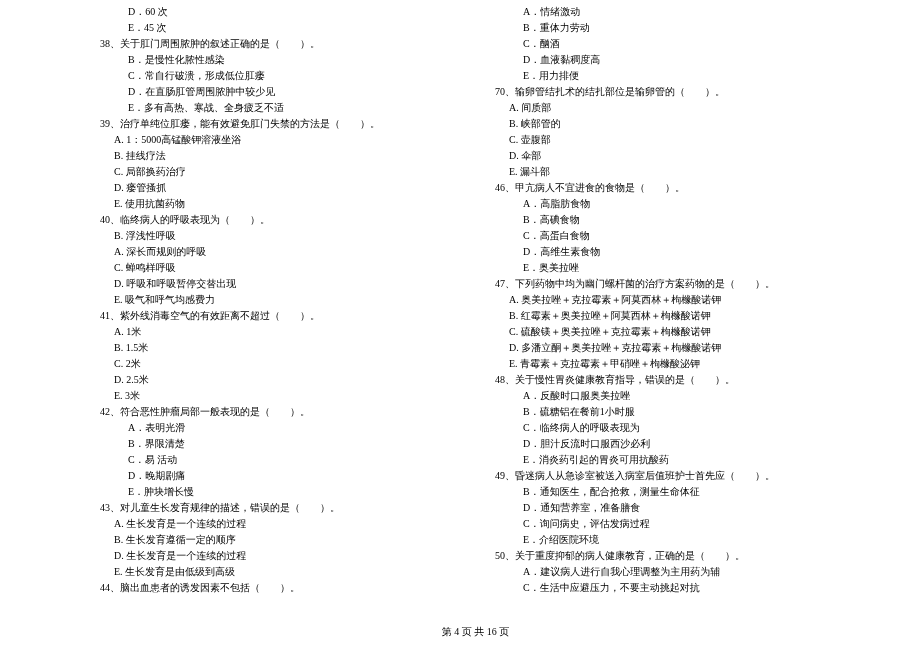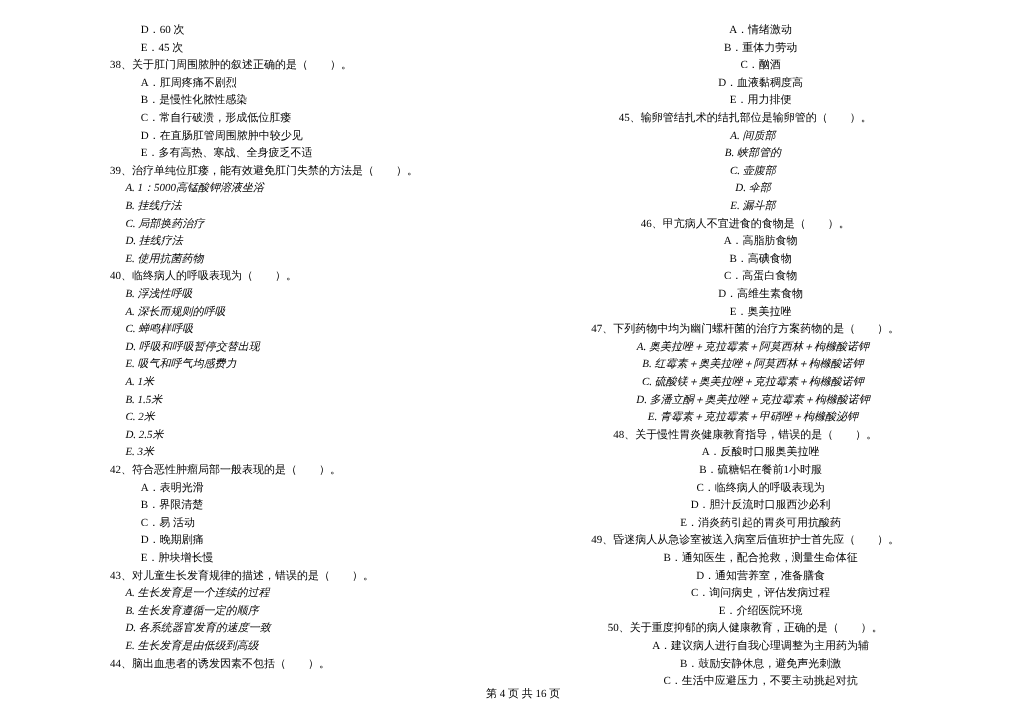--- a/index.html
+++ b/index.html
@@ -12,104 +12,102 @@
       height: 650px;
       background: #fff;
       font-family: "SimSun", "宋体", serif;
       font-size: 10px;
       color: #000;
       line-height: 1.6;
       position: relative;
     }
     .page-content {
       display: flex;
-      padding: 20px 60px 0 100px;
+      padding: 4px 60px 0 100px;
     }
     .column {
       flex: 1;
     }
     .column-left {
       padding-right: 20px;
     }
     .column-right {
       padding-left: 10px;
-      text-align: center;
     }
     .option-line {
       padding-left: 28px;
       white-space: nowrap;
     }
     .question-line {
       padding-left: 0;
       white-space: nowrap;
     }
     .sub-option-line {
       padding-left: 14px;
       white-space: nowrap;
-      font-style: italic;
     }
     .footer {
       position: absolute;
       bottom: 10px;
       width: 100%;
       text-align: center;
       font-size: 10px;
       padding-left: 31px;
     }
   </style>
 </head>
 <body>
 
 <div class="page-content">
   <div class="column column-left" id="left-col">
       <div class="option-line">D．60 次</div>
       <div class="option-line">E．45 次</div>
       <div class="question-line">38、关于肛门周围脓肿的叙述正确的是（　　）。</div>
-      <div class="option-line">A．肛周疼痛不剧烈</div>
       <div class="option-line">B．是慢性化脓性感染</div>
       <div class="option-line">C．常自行破溃，形成低位肛瘘</div>
       <div class="option-line">D．在直肠肛管周围脓肿中较少见</div>
       <div class="option-line">E．多有高热、寒战、全身疲乏不适</div>
       <div class="question-line">39、治疗单纯位肛瘘，能有效避免肛门失禁的方法是（　　）。</div>
       <div class="sub-option-line">A. 1：5000高锰酸钾溶液坐浴</div>
       <div class="sub-option-line">B. 挂线疗法</div>
       <div class="sub-option-line">C. 局部换药治疗</div>
-      <div class="sub-option-line">D. 挂线疗法</div>
+      <div class="sub-option-line">D. 瘘管搔抓</div>
       <div class="sub-option-line">E. 使用抗菌药物</div>
       <div class="question-line">40、临终病人的呼吸表现为（　　）。</div>
       <div class="sub-option-line">B. 浮浅性呼吸</div>
       <div class="sub-option-line">A. 深长而规则的呼吸</div>
       <div class="sub-option-line">C. 蝉鸣样呼吸</div>
       <div class="sub-option-line">D. 呼吸和呼吸暂停交替出现</div>
       <div class="sub-option-line">E. 吸气和呼气均感费力</div>
+      <div class="question-line">41、紫外线消毒空气的有效距离不超过（　　）。</div>
       <div class="sub-option-line">A. 1米</div>
       <div class="sub-option-line">B. 1.5米</div>
       <div class="sub-option-line">C. 2米</div>
       <div class="sub-option-line">D. 2.5米</div>
       <div class="sub-option-line">E. 3米</div>
       <div class="question-line">42、符合恶性肿瘤局部一般表现的是（　　）。</div>
       <div class="option-line">A．表明光滑</div>
       <div class="option-line">B．界限清楚</div>
       <div class="option-line">C．易 活动</div>
       <div class="option-line">D．晚期剧痛</div>
       <div class="option-line">E．肿块增长慢</div>
       <div class="question-line">43、对儿童生长发育规律的描述，错误的是（　　）。</div>
       <div class="sub-option-line">A. 生长发育是一个连续的过程</div>
       <div class="sub-option-line">B. 生长发育遵循一定的顺序</div>
-      <div class="sub-option-line">D. 各系统器官发育的速度一致</div>
+      <div class="sub-option-line">D. 生长发育是一个连续的过程</div>
       <div class="sub-option-line">E. 生长发育是由低级到高级</div>
       <div class="question-line">44、脑出血患者的诱发因素不包括（　　）。</div>
     </div>
   <div class="column column-right" id="right-col">
       <div class="option-line">A．情绪激动</div>
       <div class="option-line">B．重体力劳动</div>
       <div class="option-line">C．酗酒</div>
       <div class="option-line">D．血液黏稠度高</div>
       <div class="option-line">E．用力排便</div>
-      <div class="question-line">45、输卵管结扎术的结扎部位是输卵管的（　　）。</div>
+      <div class="question-line">70、输卵管结扎术的结扎部位是输卵管的（　　）。</div>
       <div class="sub-option-line">A. 间质部</div>
       <div class="sub-option-line">B. 峡部管的</div>
       <div class="sub-option-line">C. 壶腹部</div>
       <div class="sub-option-line">D. 伞部</div>
       <div class="sub-option-line">E. 漏斗部</div>
       <div class="question-line">46、甲亢病人不宜进食的食物是（　　）。</div>
       <div class="option-line">A．高脂肪食物</div>
       <div class="option-line">B．高碘食物</div>
       <div class="option-line">C．高蛋白食物</div>
       <div class="option-line">D．高维生素食物</div>
@@ -126,18 +124,17 @@
       <div class="option-line">C．临终病人的呼吸表现为</div>
       <div class="option-line">D．胆汁反流时口服西沙必利</div>
       <div class="option-line">E．消炎药引起的胃炎可用抗酸药</div>
       <div class="question-line">49、昏迷病人从急诊室被送入病室后值班护士首先应（　　）。</div>
       <div class="option-line">B．通知医生，配合抢救，测量生命体征</div>
       <div class="option-line">D．通知营养室，准备膳食</div>
       <div class="option-line">C．询问病史，评估发病过程</div>
       <div class="option-line">E．介绍医院环境</div>
       <div class="question-line">50、关于重度抑郁的病人健康教育，正确的是（　　）。</div>
       <div class="option-line">A．建议病人进行自我心理调整为主用药为辅</div>
-      <div class="option-line">B．鼓励安静休息，避免声光刺激</div>
       <div class="option-line">C．生活中应避压力，不要主动挑起对抗</div>
     </div>
 </div>
 
 <div class="footer">第 4 页 共 16 页</div>
 
 </body></html>

